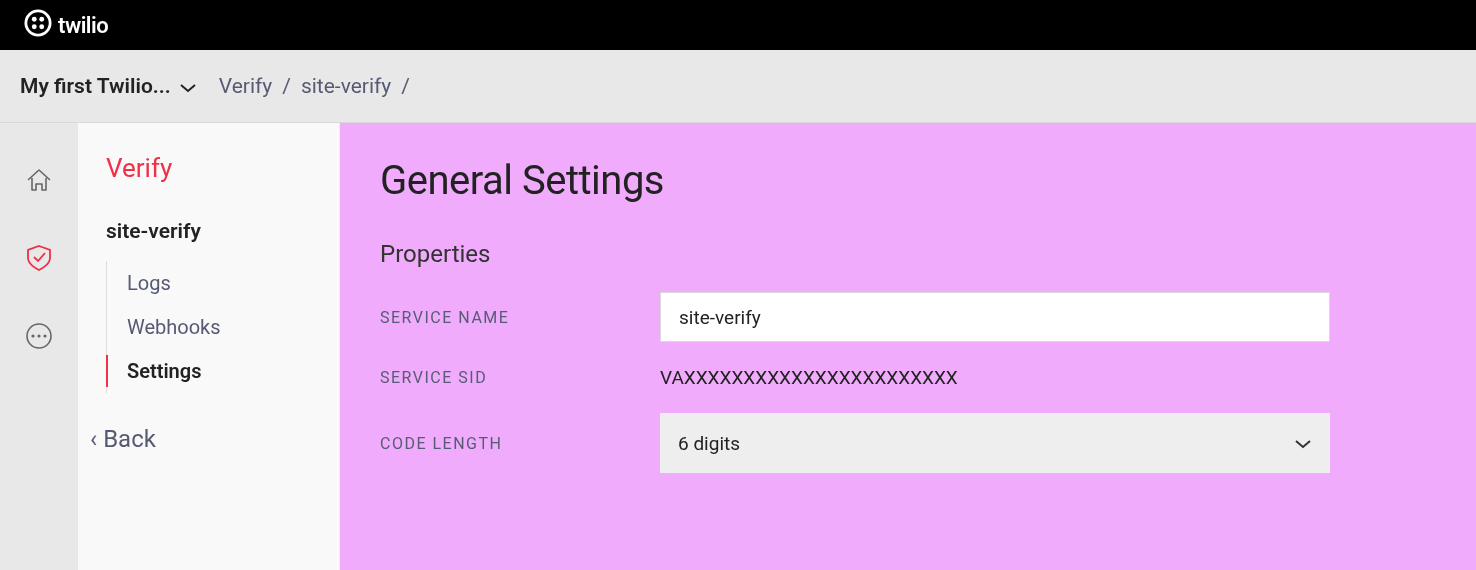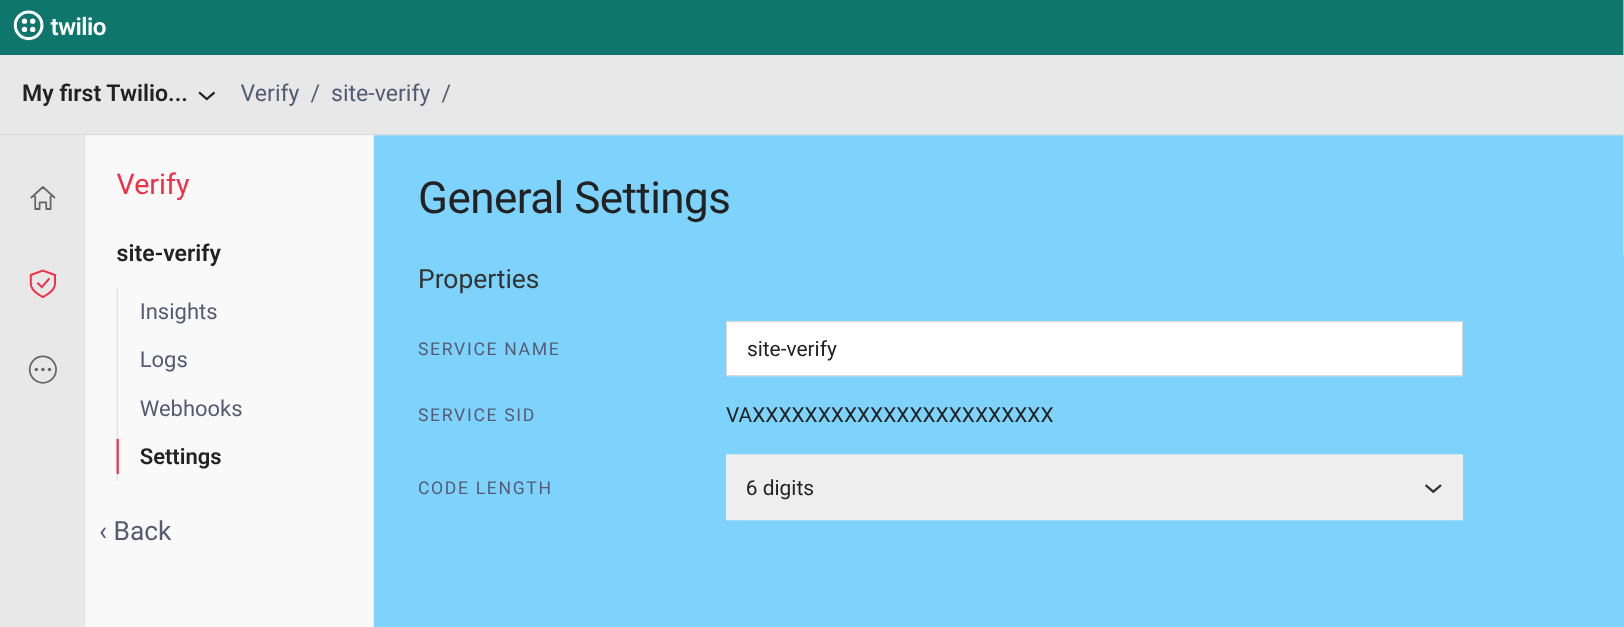--- a/index.html
+++ b/index.html
@@ -8,25 +8,25 @@
       box-sizing: border-box;
     }
     body {
       font-family: -apple-system, BlinkMacSystemFont, "Segoe UI", Roboto, "Helvetica Neue", Arial, sans-serif;
       width: 1476px;
       height: 570px;
       overflow: hidden;
       background: #fff;
     }
     .top-bar {
-      background: #0f766e;
+      background: #000000;
       height: 50px;
       display: flex;
       align-items: center;
-      padding: 0 12px;
+      padding: 0 24px;
     }
     .twilio-logo {
       display: flex;
       align-items: center;
       gap: 6px;
       color: #fff;
     }
     .twilio-logo-text {
       font-size: 22px;
       font-weight: 600;
@@ -127,21 +127,21 @@
     .back-link {
       font-size: 24px;
       color: #565b73;
       padding-left: 12px;
       margin-top: 32px;
       cursor: pointer;
     }
     .main {
       flex: 1;
       padding: 34px 40px;
-      background: #7dd3fc;
+      background: #f0abfc;
     }
     .page-title {
       font-size: 40px;
       font-weight: 400;
       color: #222;
       margin-bottom: 36px;
       letter-spacing: -0.5px;
     }
     .section-title {
       font-size: 24px;
@@ -250,21 +250,20 @@
             <circle cx="21" cy="15" r="1.6" fill="#666"></circle>
           </svg>
       </span>
     </div>
   </div>
 
   <div class="sidebar">
     <div class="sidebar-title">Verify</div>
     <div class="sidebar-subtitle">site-verify</div>
     <div class="sidebar-items">
-      <div class="sidebar-item">Insights</div>
       <div class="sidebar-item">Logs</div>
       <div class="sidebar-item">Webhooks</div>
       <div class="sidebar-item active">Settings</div>
     </div>
     <div class="back-link">‹ Back</div>
   </div>
 
   <div class="main">
     <h1 class="page-title">General Settings</h1>
     <h2 class="section-title">Properties</h2>

